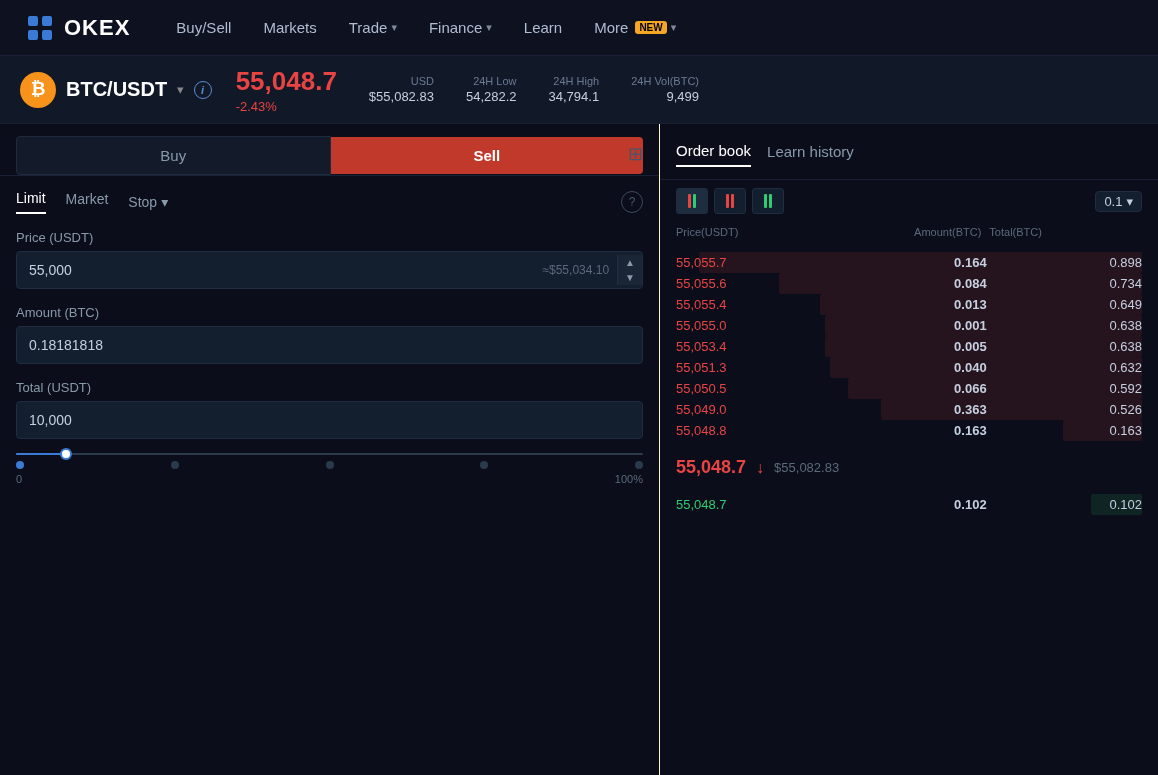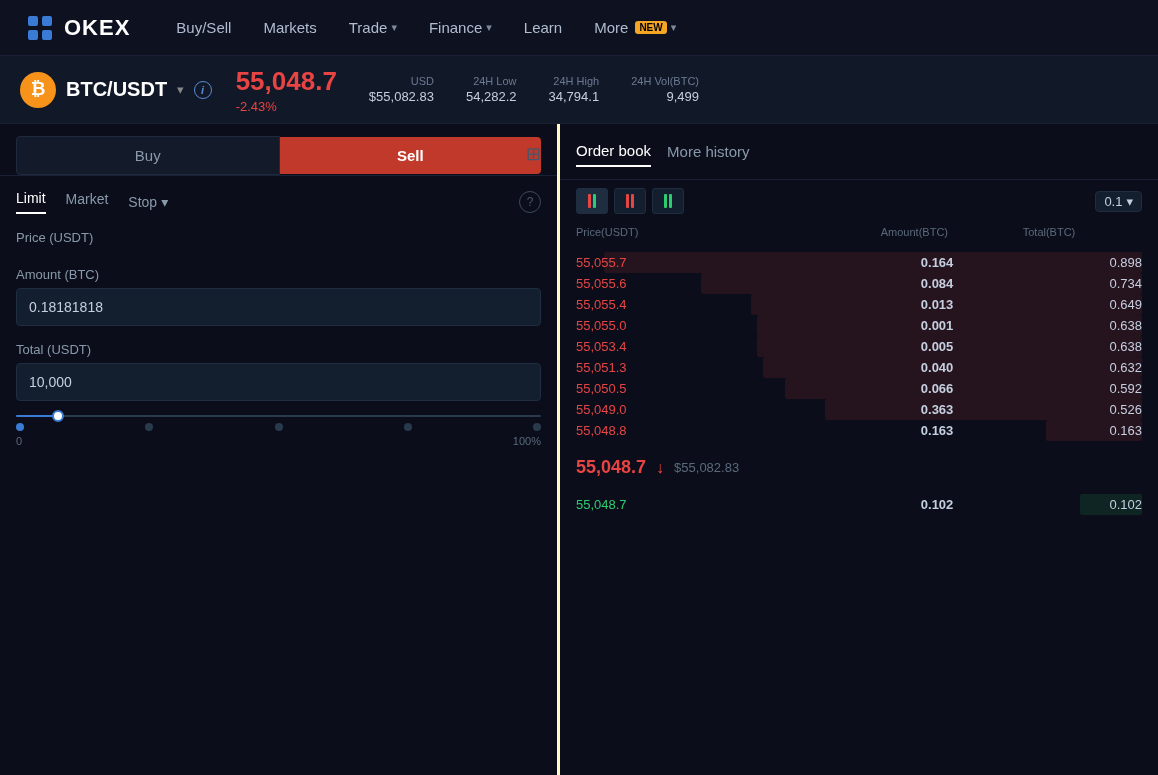--- a/index.html
+++ b/index.html
@@ -138,22 +138,22 @@
     }
 
     
     .main-layout {
       display: flex;
       height: calc(775px - 56px - 68px);
     }
 
     
     .left-panel {
-      width: 560px;
-      border-right: 3px solid #fef9c3;
+      width: 660px;
+      border-right: 1px solid #fef9c3;
       padding: 0;
       display: flex;
       flex-direction: column;
     }
 
     
     .buy-sell-tabs {
       display: flex;
       align-items: center;
       padding: 12px 16px 0;
@@ -409,21 +409,21 @@
 
     
     .ob-table-header {
       display: flex;
       padding: 4px 16px 6px;
       font-size: 11px;
       color: #5a6a7a;
     }
     .ob-col-price { flex: 1; }
     .ob-col-amount { flex: 1; text-align: right; }
-    .ob-col-total { flex: 1; text-align: center; padding-left: 8px; }
+    .ob-col-total { flex: 1; text-align: left; padding-left: 8px; }
 
     .ob-rows { padding: 8px 16px; }
     .ob-row {
       display: flex;
       align-items: center;
       padding: 3px 0;
       position: relative;
       font-size: 13px;
     }
     .ob-row-bg {
@@ -542,20 +542,28 @@
         <span>Stop</span>
         <span>▾</span>
       </div>
       <div class="help-icon">?</div>
     </div>
 
     <div class="form-area">
 
       <div>
         <div class="field-label">Price (USDT)</div>
+        <div class="input-wrapper">
+          <input type="text" value="55,000" style="">
+          <span class="input-approx">≈$55,034.10</span>
+          <div class="input-spinner">
+            <div class="spinner-btn">▲</div>
+            <div class="spinner-btn">▼</div>
+          </div>
+        </div>
       </div>
 
       <div>
         <div class="field-label">Amount (BTC)</div>
         <div class="input-wrapper">
           <input type="text" value="0.18181818" style="">
         </div>
       </div>
 
       <div>
@@ -587,21 +595,21 @@
         <span class="slider-label-text">100%</span>
       </div>
     </div>
 
   </div>
 
   <div class="right-panel">
 
     <div class="orderbook-header">
       <div class="ob-tab active">Order book</div>
-      <div class="ob-tab">More history</div>
+      <div class="ob-tab">Learn history</div>
     </div>
 
     <div class="orderbook-controls">
       <div class="ob-view-btn active">
         <div class="ob-bar" style="height:14px;background:#e84444;"></div>
         <div class="ob-bar" style="height:14px;background:#2ecc71;"></div>
       </div>
       <div class="ob-view-btn">
         <div class="ob-bar" style="height:14px;background:#e84444;"></div>
         <div class="ob-bar" style="height:14px;background:#e84444;"></div>

